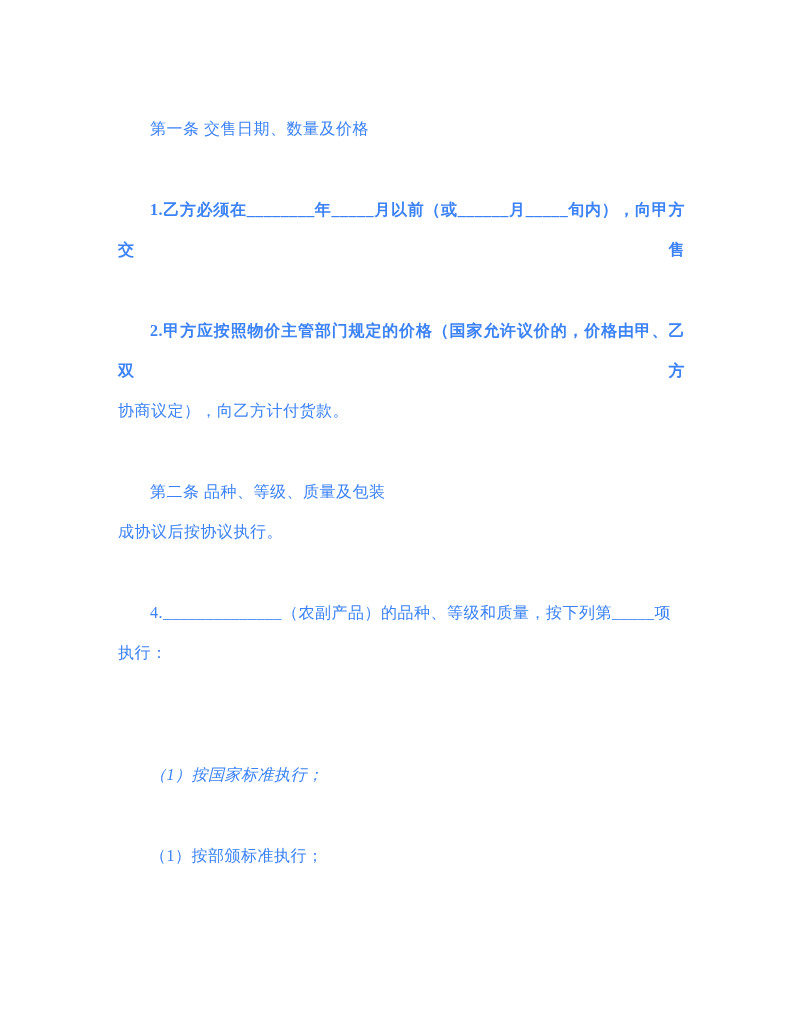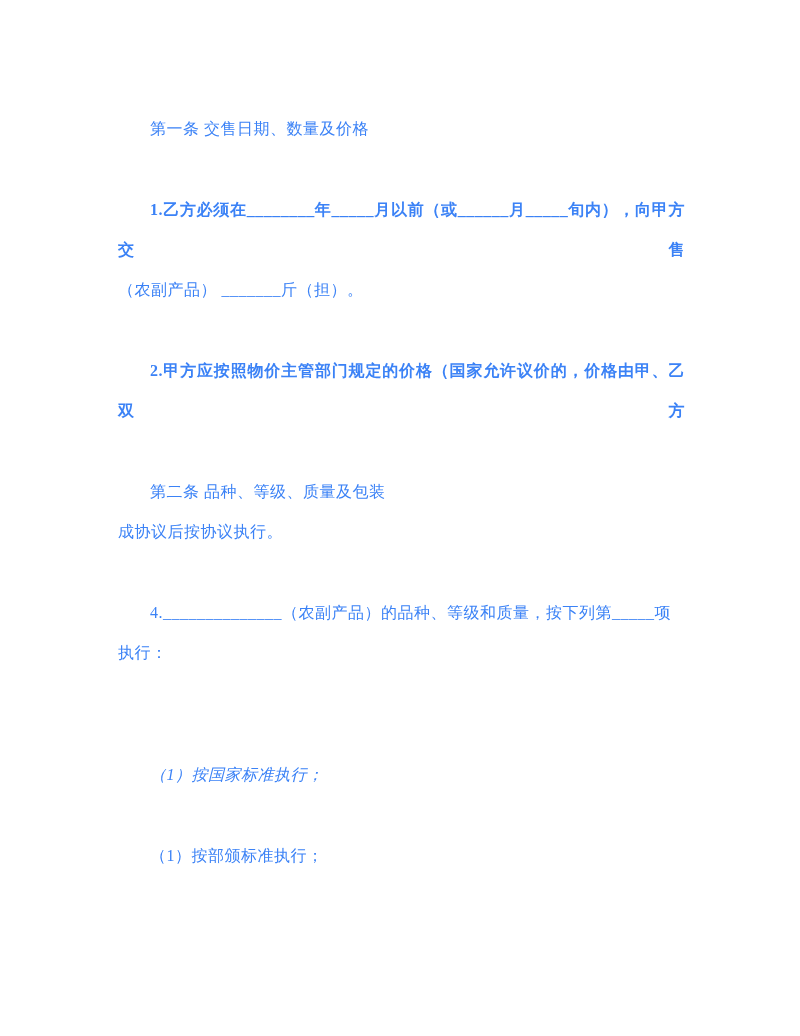--- a/index.html
+++ b/index.html
@@ -43,24 +43,24 @@
   }
 </style>
 </head>
 <body>
 
 <div class="page">
   <div class="line indent">第一条 交售日期、数量及价格</div>
 
   <div class="line indent gap justify">1.乙方必须在________年_____月以前（或______月_____旬内），向甲方交售</div>
 
-  <div class="line">（农副产品） _______斤（担）。</div>
 
   <div class="line indent gap justify">2.甲方应按照物价主管部门规定的价格（国家允许议价的，价格由甲、乙双方</div>
 
+  <div class="line">协商议定），向乙方计付货款。</div>
 
 
   <div class="line indent gap">第二条 品种、等级、质量及包装</div>
 
   <div class="line">成协议后按协议执行。</div>
 
   <div class="line indent gap">4.______________（农副产品）的品种、等级和质量，按下列第_____项执行：</div>
 
   <div class="line indent gap2">（1）按国家标准执行；</div>
 

